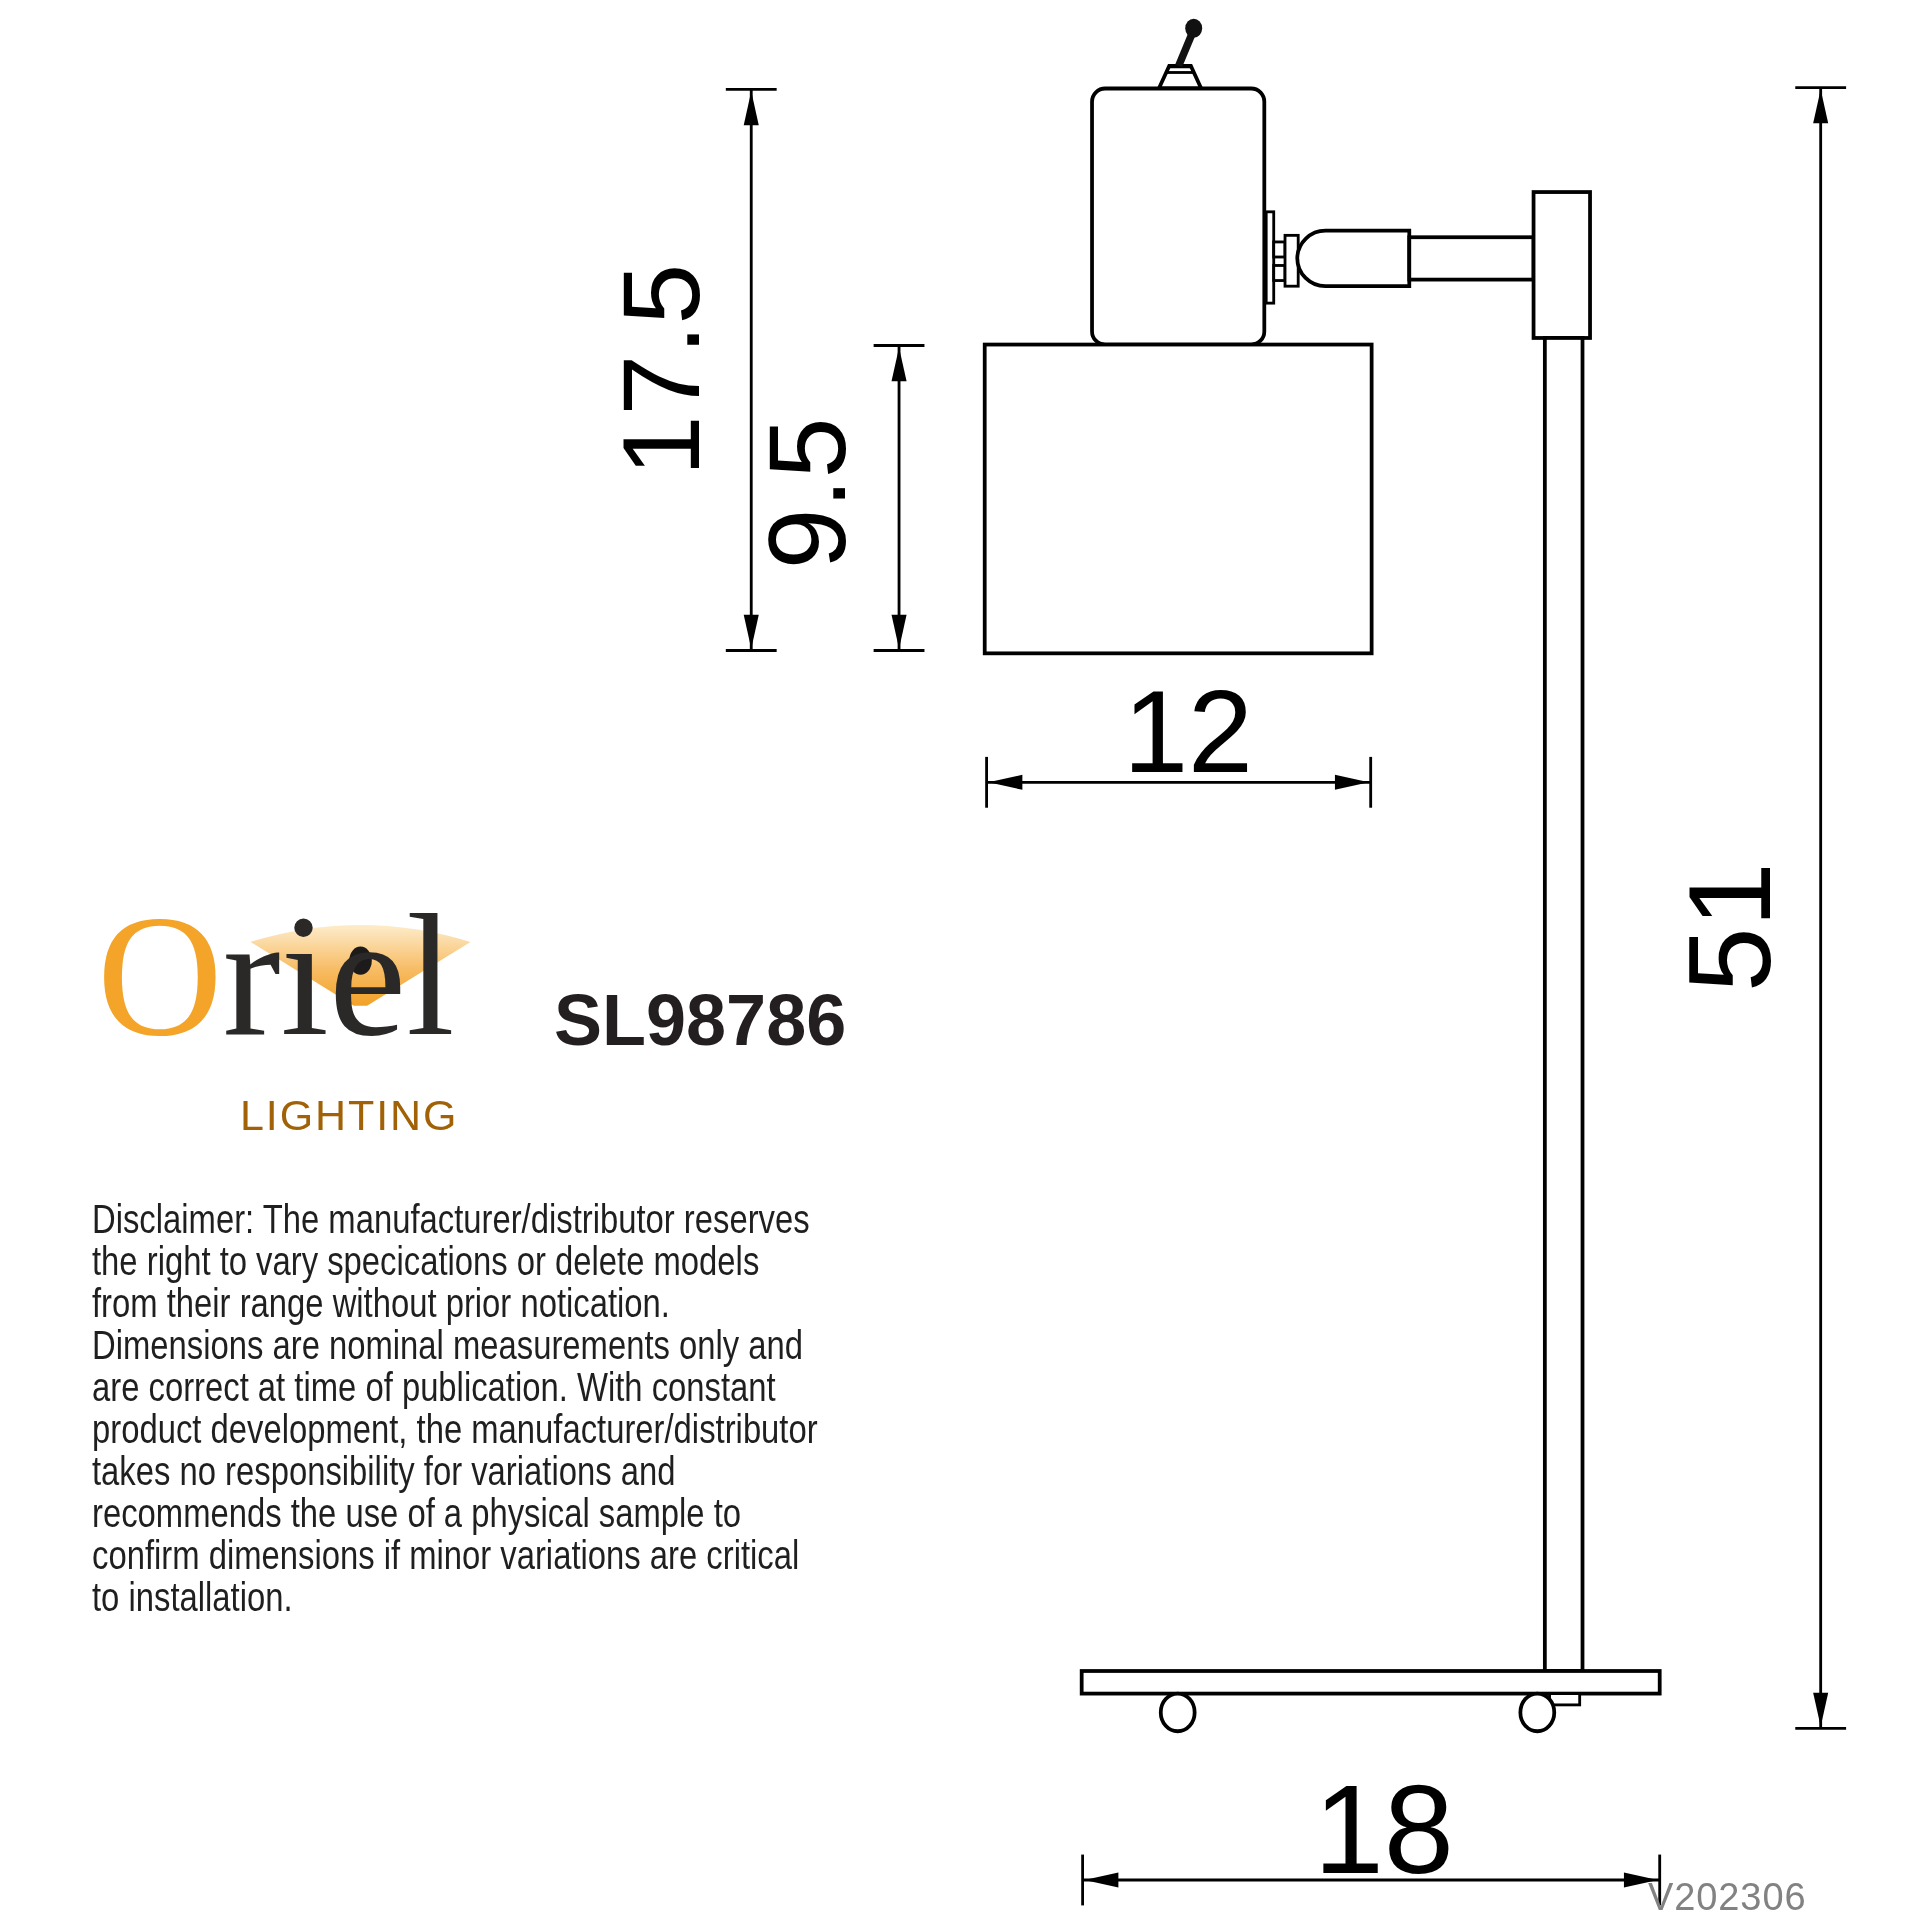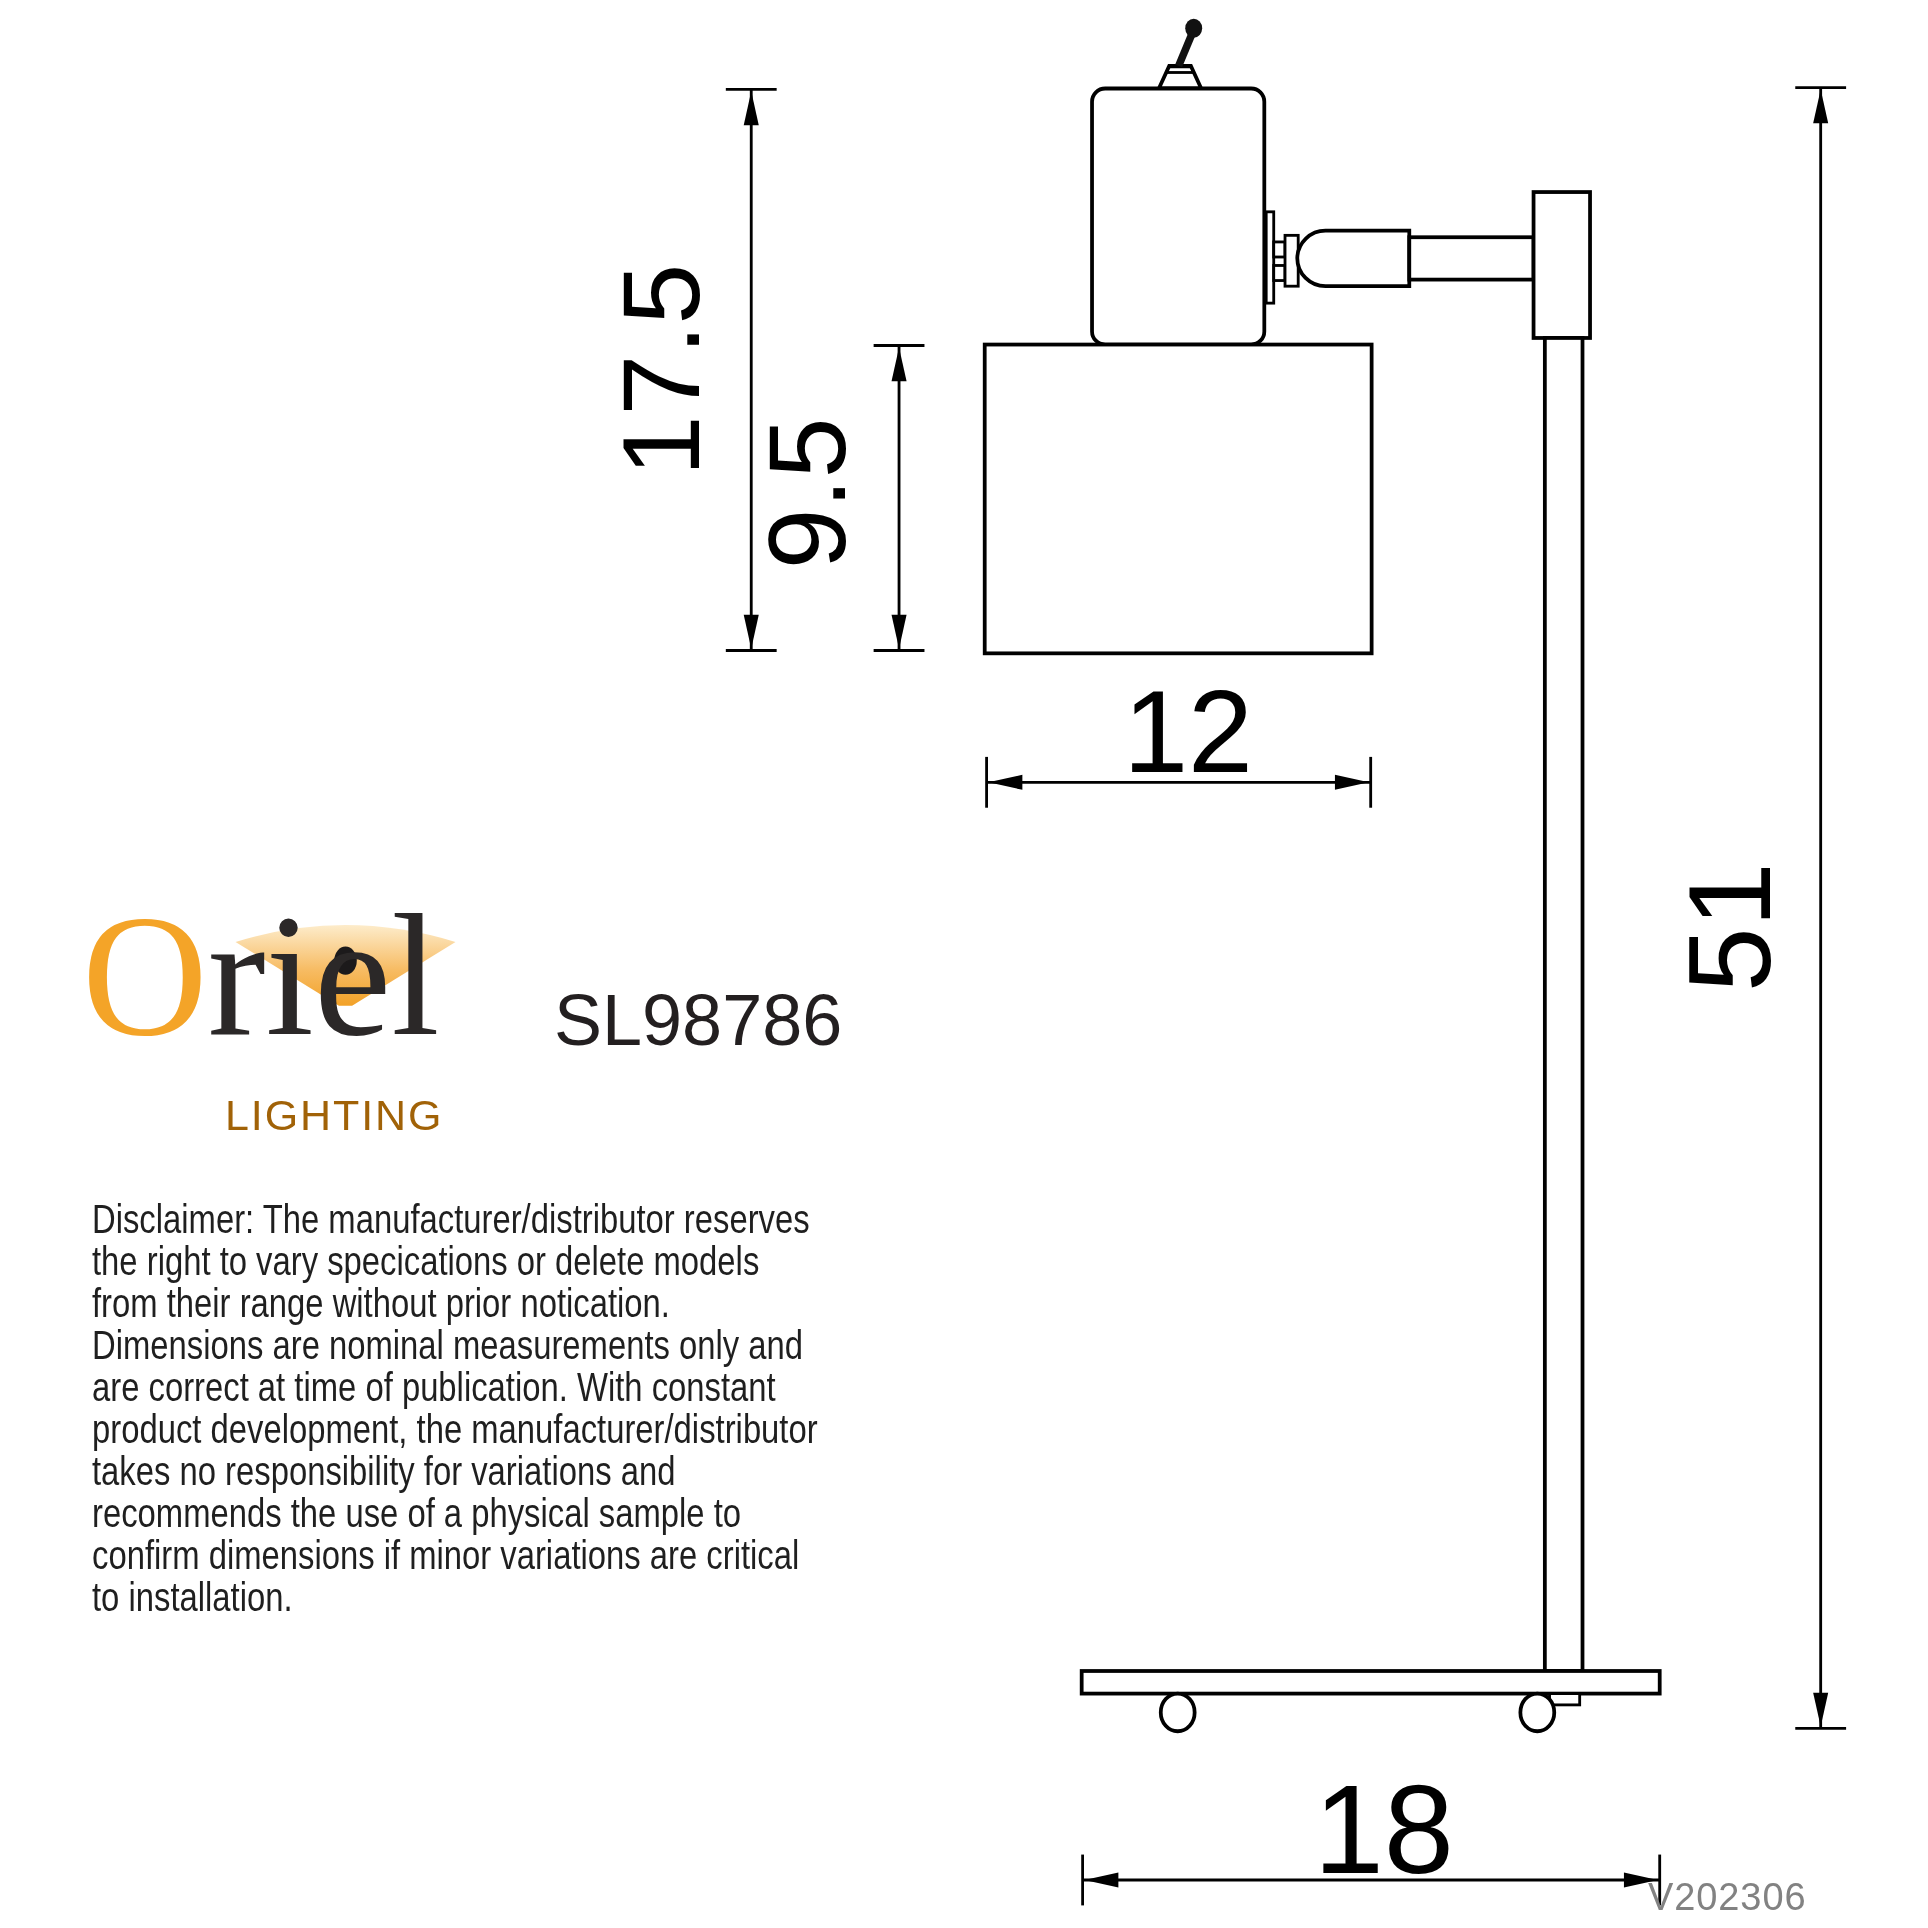--- a/index.html
+++ b/index.html
@@ -4,29 +4,29 @@
 <style>
   html,body{margin:0;padding:0;background:#ffffff;}
   #canvas{position:relative;width:1928px;height:1928px;background:#ffffff;overflow:hidden;
           font-family:"Liberation Sans",sans-serif;}
   #drawing{position:absolute;left:0;top:0;width:1928px;height:1928px;}
   .outline{fill:#ffffff;stroke:#000000;stroke-width:4;}
   .outline-thin{fill:#ffffff;stroke:#000000;stroke-width:3;}
   .dimline{stroke:#000000;stroke-width:3;fill:none;}
   .dimarrow{fill:#000000;stroke:none;}
   .dimtext{fill:#000000;font-family:"Liberation Sans",sans-serif;}
-  .logo-wrap{position:absolute;left:82px;top:923px;width:527px;height:217px;}
+  .logo-wrap{position:absolute;left:97px;top:923px;width:527px;height:217px;}
   .logo-text{position:absolute;left:0;top:-34px;font-family:"Liberation Serif",serif;
              font-size:174px;line-height:174px;letter-spacing:0;color:#2b2828;white-space:nowrap;}
   .logo-text .o{color:#f4a428;}
   .logo-cone{position:absolute;left:146px;top:-1.9px;width:235px;height:85px;}
   .logo-tagline{position:absolute;left:143px;top:168px;font-family:Liberation Sans, sans-serif;
                 font-size:43px;letter-spacing:1.9px;color:#a16207;white-space:nowrap;}
   .model-code{position:absolute;left:554px;top:979px;font-family:"Liberation Sans",sans-serif;
-              font-weight:normal;font-size:72px;color:#231f20;white-space:nowrap;}
+              font-weight:bold;font-size:72px;color:#231f20;white-space:nowrap;}
   .disclaimer{position:absolute;left:92px;top:1198px;width:1036px;font-size:41px;line-height:42px;
               color:#1f1f1f;transform:scaleX(0.80);transform-origin:left top;white-space:nowrap;}
   .version{position:absolute;left:1648px;top:1876px;width:273px;text-align:left;
            font-size:38px;color:#828282;letter-spacing:0.9px;}
 </style>
 </head>
 <body>
 
 <div id="canvas">
 

